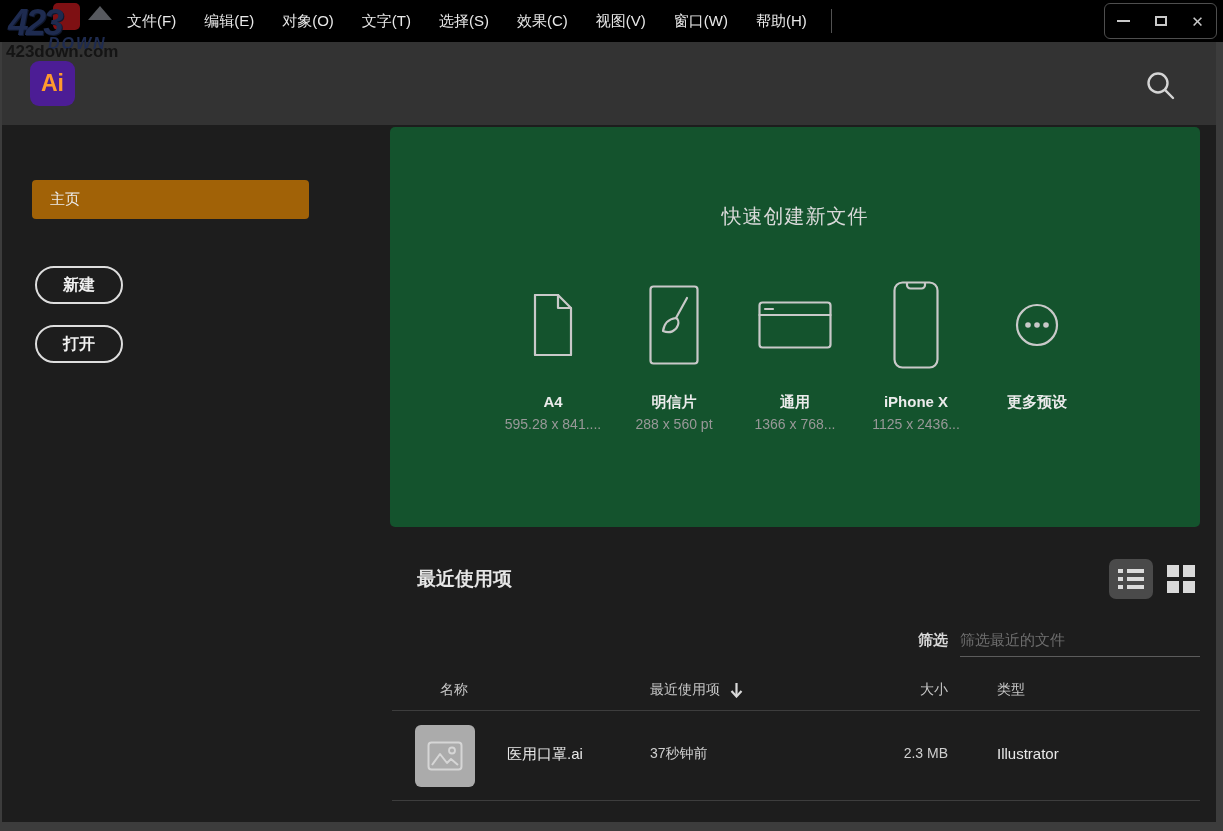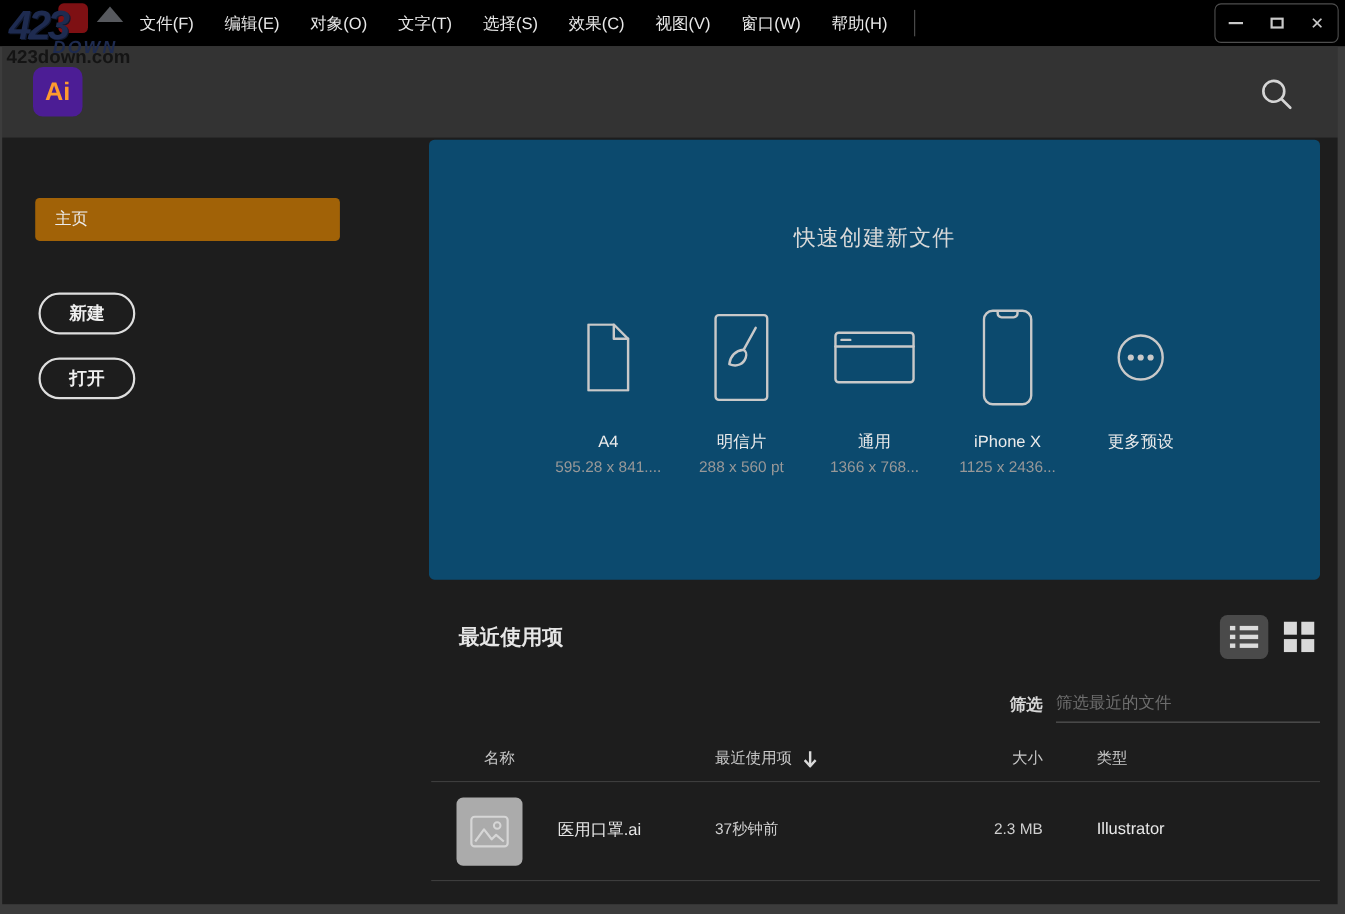--- a/index.html
+++ b/index.html
@@ -74,27 +74,27 @@
     color:#f0f0f0; font-size:16px; font-weight:bold; cursor:pointer;
     display:flex; align-items:center; justify-content:center;
     font-family:"Liberation Sans","DejaVu Sans",sans-serif;
   }
   .btn-new { top:141px; }
   .btn-open { top:200px; }
 
   
   .panel {
     position:absolute; left:388px; top:2px; width:810px; height:400px;
-    background:#0c4a6e; border-radius:5px;
+    background:#14532d; border-radius:5px;
   }
   .panel-title { text-align:center; margin-top:76px; font-size:20px; font-weight:500; color:#d9d9d9; letter-spacing:1px; }
   .presets { display:flex; justify-content:center; margin-top:45px; }
   .preset { width:121px; display:flex; flex-direction:column; align-items:center; cursor:pointer; }
   .preset-icon { height:100px; display:flex; align-items:center; justify-content:center; }
-  .preset-name { margin-top:16px; font-size:15px; font-weight:normal; color:#ebebeb; text-align:center; max-width:100px; line-height:1.45; }
+  .preset-name { margin-top:16px; font-size:15px; font-weight:bold; color:#ebebeb; text-align:center; max-width:100px; line-height:1.45; }
   .preset-dims { margin-top:3px; font-size:14px; color:#989898; text-align:center; }
   svg.oicon { stroke:#c9c9c9; fill:none; stroke-width:2.2; stroke-linejoin:round; stroke-linecap:round; }
 
   
   .recent-title { position:absolute; left:415px; top:441px; font-size:19px; font-weight:bold; color:#e6e6e6; }
   .view-toggle-list {
     position:absolute; left:1107px; top:434px; width:44px; height:40px;
     background:#4a4a4a; border-radius:7px; display:flex; align-items:center; justify-content:center; cursor:pointer;
   }
   .view-toggle-grid {

